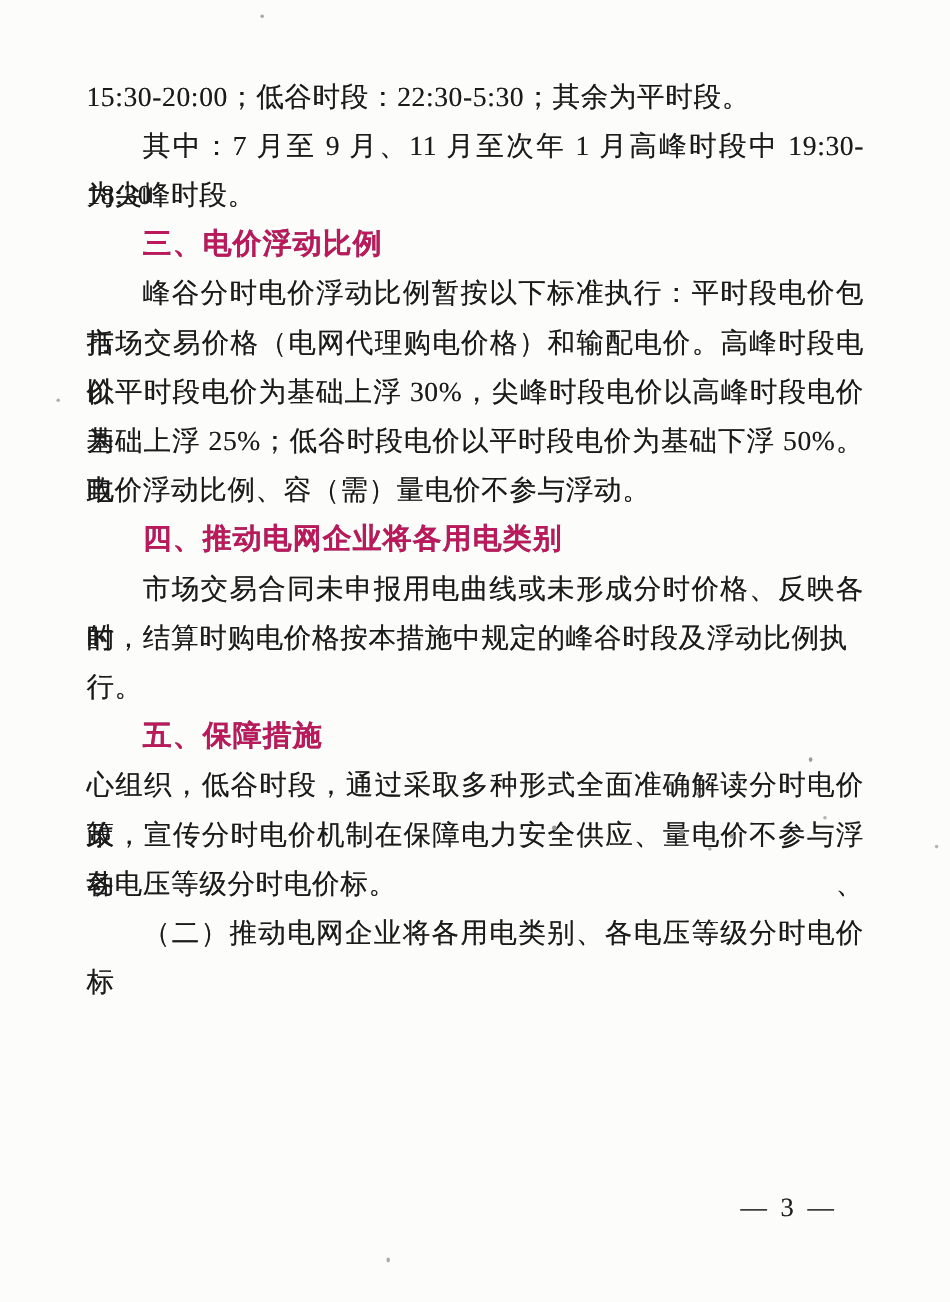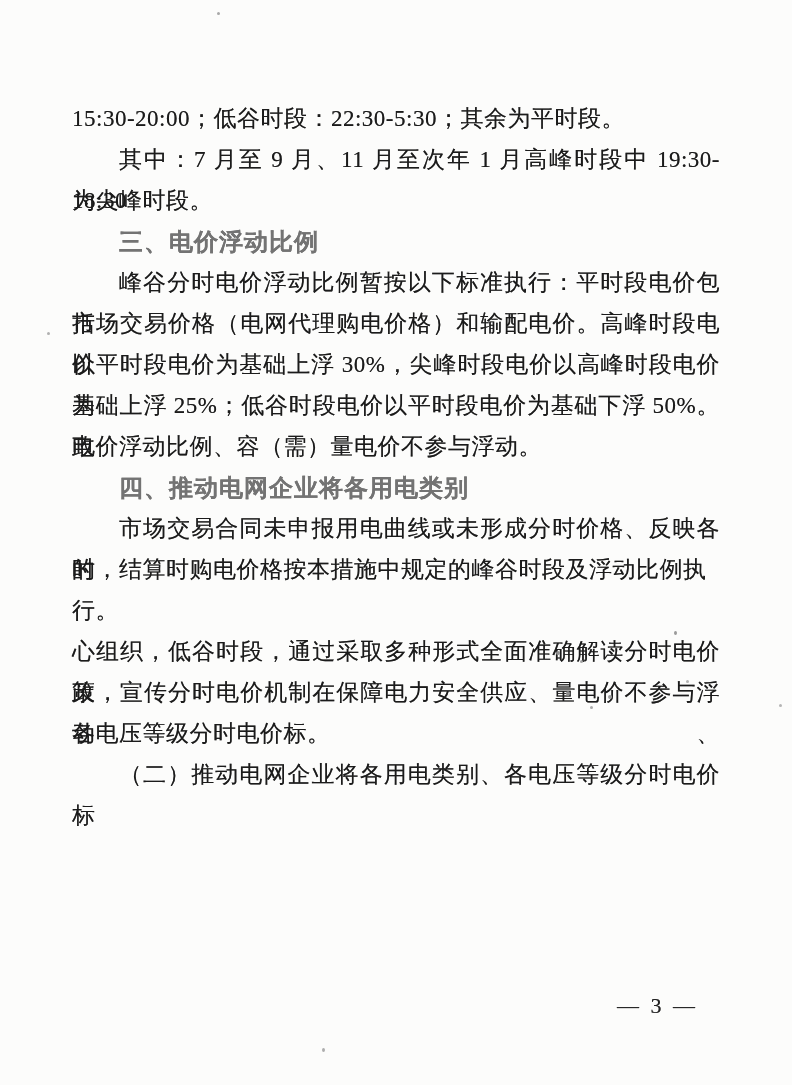--- a/index.html
+++ b/index.html
@@ -12,42 +12,41 @@
     position: relative;
     width: 792px; height: 1085px;
     background: #fcfcfb;
     overflow: hidden;
     color: #1b1b1b;
   }
   .content {
     position: absolute;
     top: 60px; left: 72px;
     width: 648px;
-    margin-top: 38px;
   }
   .line {
     height: 41px;
     line-height: 41px;
     font-size: 23px;
     letter-spacing: 0.5px;
     white-space: nowrap;
     text-shadow: 0 0 0.5px rgba(20,20,20,0.6);
   }
   .line.full {
     white-space: normal;
     text-align: justify;
     text-align-last: justify;
     text-justify: inter-character;
   }
   .line.indent { text-indent: 47px; }
   .line.heading {
     font-family: "Liberation Sans", "DejaVu Sans", sans-serif;
     font-weight: 700;
     font-size: 24px;
-    color: #737373;
+    color: #be185d;
     letter-spacing: 1px;
   }
   .page-number {
     position: absolute;
     top: 993px; right: 94px;
     font-size: 22px;
     letter-spacing: 3px;
     color: #222;
     text-shadow: 0 0 0.5px rgba(20,20,20,0.5);
   }
@@ -68,20 +67,21 @@
     <div class="line heading indent">三、电价浮动比例</div>
     <div class="line indent full">峰谷分时电价浮动比例暂按以下标准执行：平时段电价包括</div>
     <div class="line full">市场交易价格（电网代理购电价格）和输配电价。高峰时段电价</div>
     <div class="line full">以平时段电价为基础上浮 30%，尖峰时段电价以高峰时段电价为</div>
     <div class="line full">基础上浮 25%；低谷时段电价以平时段电价为基础下浮 50%。政</div>
     <div class="line">电价浮动比例、容（需）量电价不参与浮动。</div>
     <div class="line heading indent">四、推动电网企业将各用电类别</div>
     <div class="line indent full">市场交易合同未申报用电曲线或未形成分时价格、反映各时</div>
     <div class="line">的，结算时购电价格按本措施中规定的峰谷时段及浮动比例执</div>
     <div class="line">行。</div>
+    <div class="line heading indent">五、保障措施</div>
     <div class="line full">心组织，低谷时段，通过采取多种形式全面准确解读分时电价政</div>
     <div class="line full">策，宣传分时电价机制在保障电力安全供应、量电价不参与浮动、</div>
     <div class="line">各电压等级分时电价标。</div>
     <div class="line indent full">（二）推动电网企业将各用电类别、各电压等级分时电价标</div>
   </main>
 
   <div class="page-number">— 3 —</div>
 
   <div class="speck" style="left:217px; top:12px;  width:3px; height:3px; background:#a8a8a8;"></div>
   <div class="speck" style="left:47px;  top:332px; width:3px; height:3px; background:#b0b0b0;"></div>

